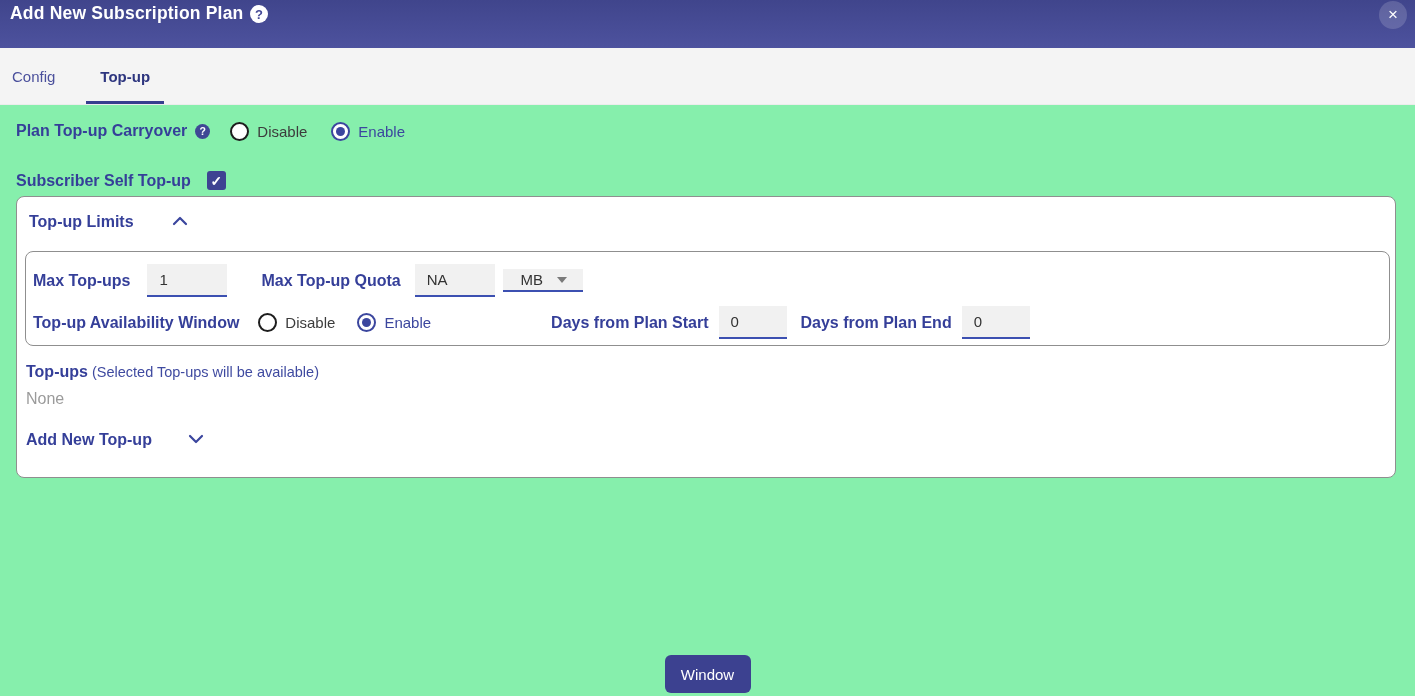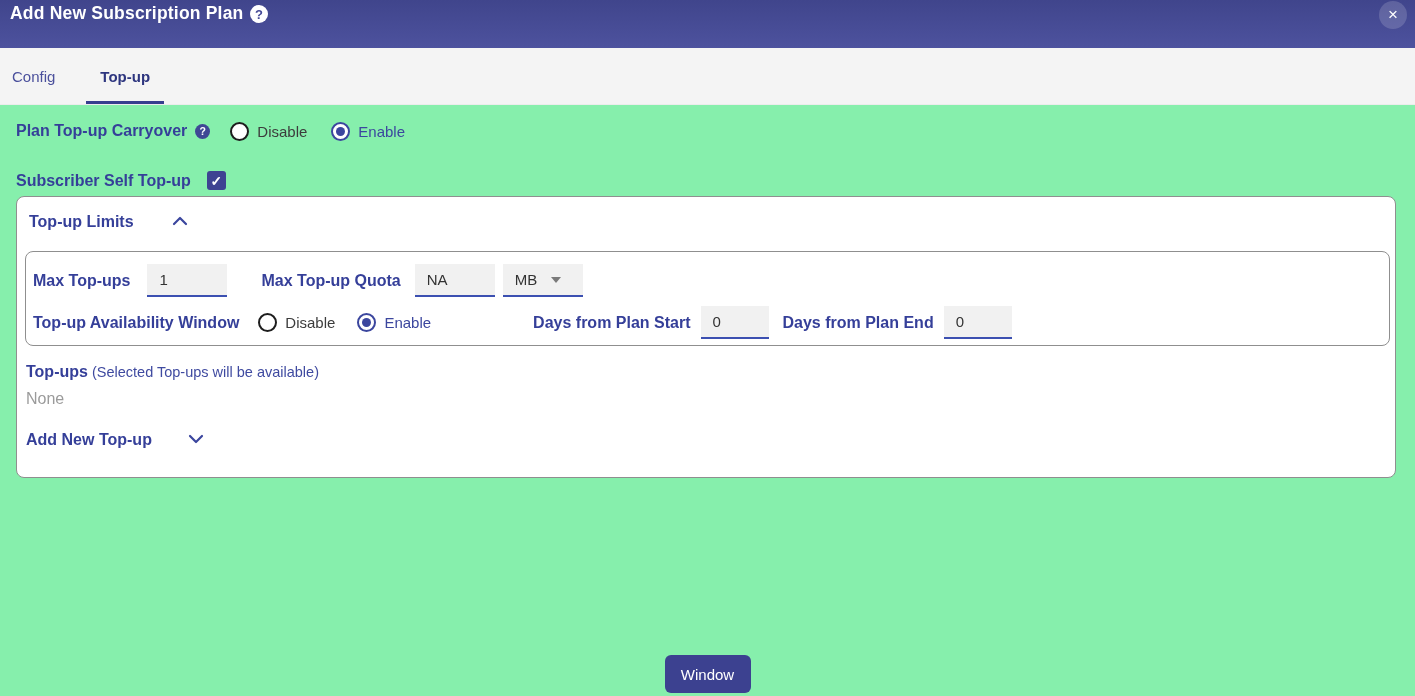--- a/index.html
+++ b/index.html
@@ -35,23 +35,23 @@
   .radio{ width:19px; height:19px; border:2.5px solid #1d1d1d; border-radius:50%;
     display:inline-block; flex:none; cursor:pointer; background:#fff; }
   .radio.on{ border-color:#3b469e; position:relative; }
   .radio.on::after{ content:""; position:absolute; left:3px; top:3px; right:3px; bottom:3px;
     background:#3b469e; border-radius:50%; }
   .radio-text{ font-size:15px; color:#3c3c3c; margin-left:8px; }
   .radio-text.on{ color:#3b469e; }
   .finput{ height:33px; background:#f1f1f1; border:none; border-bottom:2px solid #3c50b1;
     font-family:"Liberation Sans", sans-serif; font-size:15px; color:#333;
     padding:0 0 0 12px; outline:none; }
-  .fselect{ height:33px; background:#f1f1f1; border-bottom:2px solid #3c50b1;
+  .fselect{ height:23px; background:#f1f1f1; border-bottom:2px solid #3c50b1;
     display:flex; align-items:center; padding:0 10px 0 12px; font-size:15px; color:#333;
-    cursor:pointer; justify-content:flex-start; }
+    cursor:pointer; justify-content:center; }
   .caret-down{ width:0; height:0; border-left:5px solid transparent;
     border-right:5px solid transparent; border-top:6px solid #7a7a7a; margin-left:14px; }
   .checkbox{ width:19px; height:19px; background:#3e4392; border-radius:3px;
     color:#ffffff; font-size:14px; font-weight:bold; display:flex; align-items:center;
     justify-content:center; cursor:pointer; line-height:1; }
   .chev{ display:inline-block; cursor:pointer; }
 
   
   .row-carryover{ position:absolute; left:16px; top:118px; height:26px;
     display:flex; align-items:center; }
@@ -134,21 +134,21 @@
           <span class="caret-down"></span>
         </div>
       </div>
 
       <div class="rowB">
         <span class="lbl">Top-up Availability Window</span>
         <span class="radio" style="margin-left:19px;"></span>
         <span class="radio-text">Disable</span>
         <span class="radio on" style="margin-left:22px;"></span>
         <span class="radio-text on">Enable</span>
-        <span class="lbl" style="margin-left:56px;padding-left:46px;">Days from Plan Start</span>
+        <span class="lbl" style="margin-left:74px;padding-left:46px;">Days from Plan Start</span>
         <input class="finput" style="width: 68px; margin-left: 10px;" value="0">
         <span class="lbl" style="margin-left:14px;">Days from Plan End</span>
         <input class="finput" style="width: 68px; margin-left: 10px;" value="0">
       </div>
 
     </div>
 
     <div class="topups-row">
       <span class="lbl">Top-ups</span>
       <span class="topups-hint">(Selected Top-ups will be available)</span>

